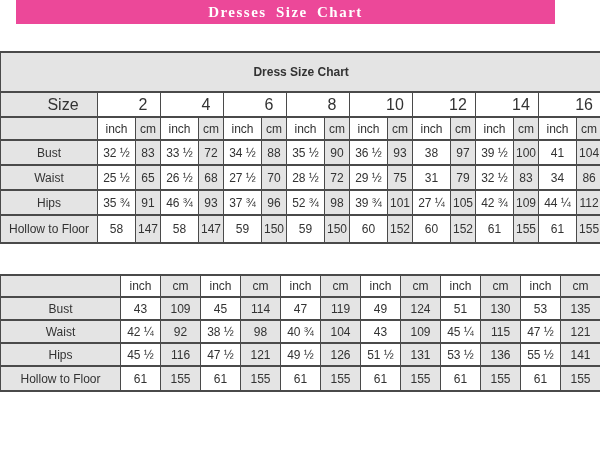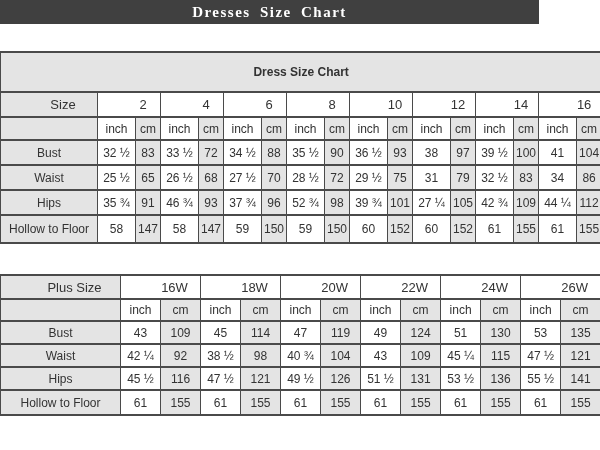--- a/index.html
+++ b/index.html
@@ -6,26 +6,26 @@
   html, body { margin: 0; padding: 0; }
   body {
     width: 600px; height: 450px;
     background: #ffffff;
     font-family: "Liberation Sans", sans-serif;
     color: #333333;
     overflow: hidden;
   }
   .topbar {
     height: 24px; width: 539px;
-    background: #404040;
+    background: #ec4899;
     color: #ffffff;
     display: flex; align-items: center; justify-content: center;
     font-family: "Liberation Serif", serif;
     font-weight: bold; font-size: 15px;
-    letter-spacing: 1.5px; word-spacing: 4px;
+    letter-spacing: 1.5px; word-spacing: 4px; margin-left: 16px;
   }
   table.chart {
     border-collapse: collapse;
     table-layout: fixed;
     width: 600px;
     color: #333333;
   }
   table.chart td {
     border-left: 1px solid #4a4a4a;
     border-right: 1px solid #4a4a4a;
@@ -44,21 +44,21 @@
   #table1 tr.title-row { height: 40px; }
   #table1 tr.size-row  { height: 25px; }
   #table1 tr.unit-row  { height: 23px; }
   #table1 tr.data-row  { height: 25px; }
   #table1 tr.last-row  { height: 28px; }
   #table2 tr.title-row { height: 36px; }
   #table2 tr.size-row  { height: 24px; }
   #table2 tr.unit-row  { height: 22px; }
   #table2 tr.data-row  { height: 23px; }
   #table2 tr.last-row  { height: 25px; }
-  tr.size-row td { font-size: 13px; padding-left: 28px; }
+  tr.size-row td { font-size: 16px; padding-left: 28px; }
 </style>
 </head>
 <body>
 
 <div class="topbar">
   <span>Dresses Size Chart</span>
 </div>
 
 <table class="chart" id="table1">
   <colgroup>
@@ -203,29 +203,20 @@
     <col style="width:40px">
       <col style="width:40px">
       <col style="width:40px">
       <col style="width:40px">
     <col style="width:40px">
       <col style="width:40px">
       <col style="width:40px">
       <col style="width:40px">
   </colgroup>
   <tbody>
-  <tr class="size-row">
-    <td class="g">Plus Size</td>
-    <td class="w" colspan="2">16W</td>
-    <td class="w" colspan="2">18W</td>
-    <td class="w" colspan="2">20W</td>
-    <td class="w" colspan="2">22W</td>
-    <td class="w" colspan="2">24W</td>
-    <td class="w" colspan="2">26W</td>
-  </tr>
   <tr class="unit-row">
     <td class="g"></td>
     <td class="w">inch</td>
     <td class="g">cm</td>
     <td class="w">inch</td>
     <td class="g">cm</td>
     <td class="w">inch</td>
     <td class="g">cm</td>
     <td class="w">inch</td>
     <td class="g">cm</td>

